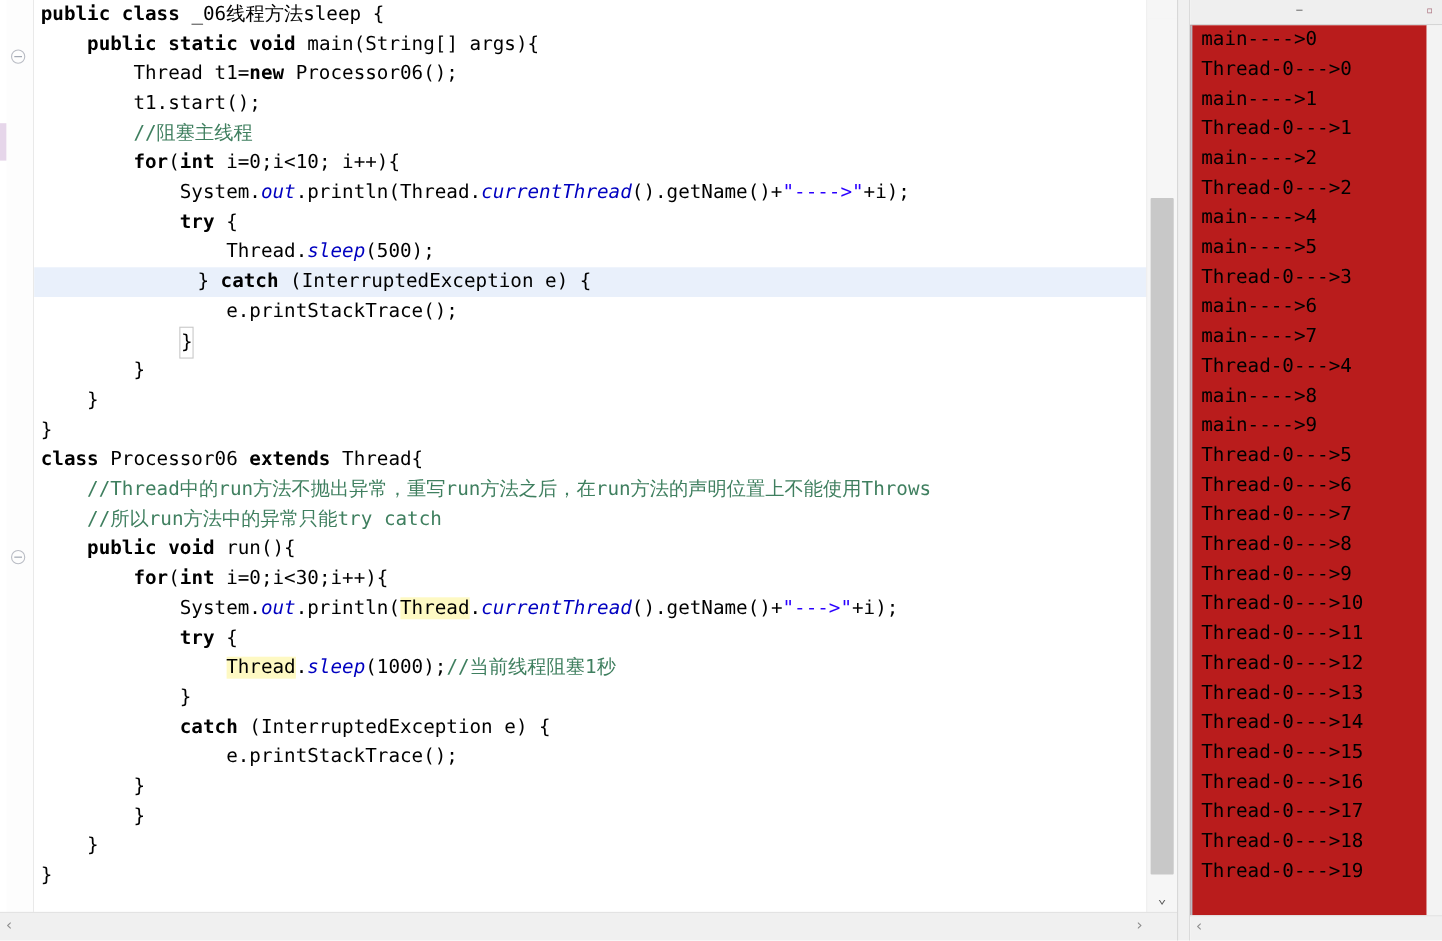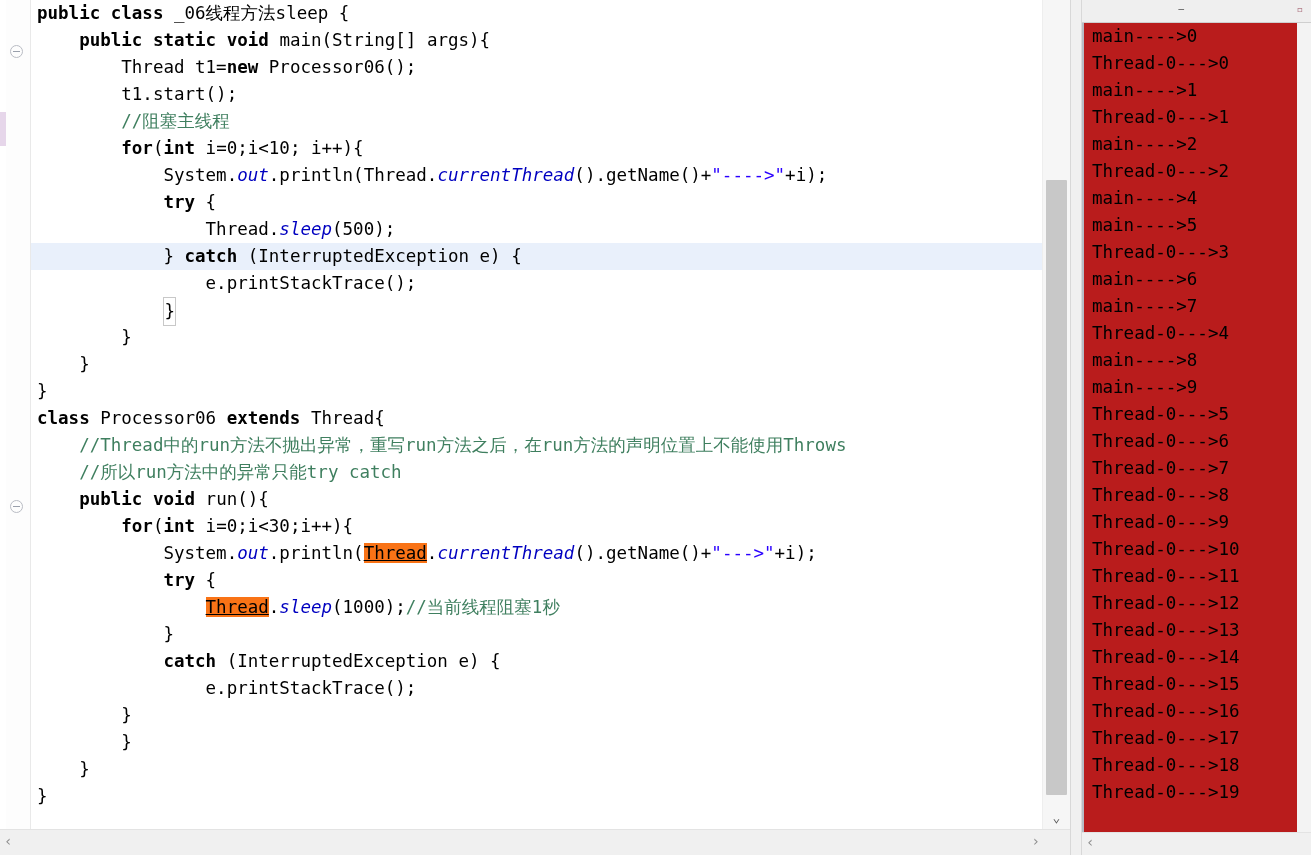--- a/index.html
+++ b/index.html
@@ -18,29 +18,29 @@
 
   #gutter{position:absolute;left:6px;top:0;width:24px;height:830px;background:#fdfdfd;
           border-right:1px solid #e9e9e9;}
   .fold{position:absolute;left:4px;width:13px;height:13px;border:1px solid #b9bcc4;
         border-radius:50%;background:#fdfdfd;box-sizing:border-box;}
   .fold:after{content:"";position:absolute;left:2px;top:5px;width:7px;height:1px;background:#9aa0ac;}
 
   #code-area{position:absolute;left:31px;top:0;right:27px;height:830px;overflow:hidden;background:#fff;}
   .line{position:relative;height:27px;line-height:27px;font-size:17.5px;white-space:pre;
         letter-spacing:0px;}
-  .line.cur{background:#e9f0fb;}
+  .line.cur{background:#e9f0fb;padding-left:16px;}
   .line .txt{display:inline-block;padding-left:6px;}
 
   .kw{color:#000000;font-weight:bold;}
   .pl{color:#000000;}
   .str{color:#2a00ff;}
   .cmt{color:#3f7f5f;}
   .it{font-style:italic;color:#0000c0;}
-  .occ{background:#f97316;text-decoration:underline;}
+  .occ{background:#fef9c3;}
   .cursorbox{display:inline-block;border:1px solid #c8c8c8;background:#fff;padding:0 0px;}
 
   
   #v-scroll{position:absolute;right:0;top:0;width:27px;height:830px;background:#f6f6f6;
             border-left:1px solid #eeeeee;}
   #v-up{position:absolute;top:0;left:0;width:27px;height:17px;background:#f6f6f6;}
   #v-thumb{position:absolute;left:3px;top:180px;width:21px;height:615px;background:#c8c8c8;
            border-radius:1px;}
   #v-down{position:absolute;bottom:0;left:0;width:27px;height:24px;color:#5a5a5a;font-size:13px;
           text-align:center;line-height:24px;}

